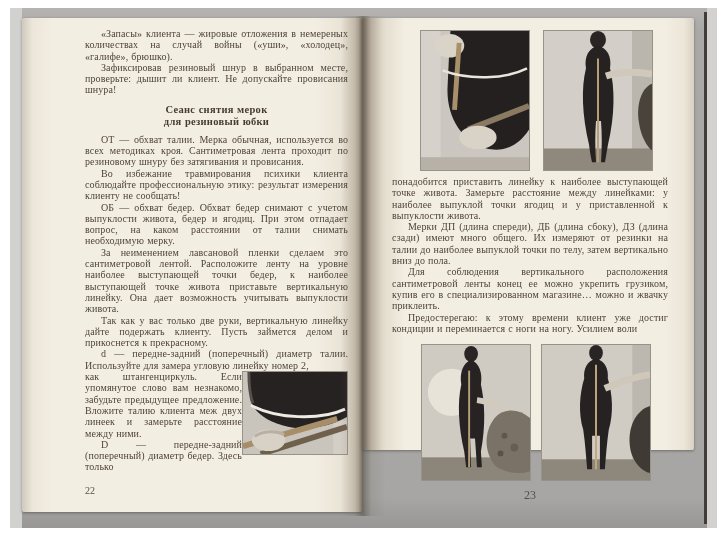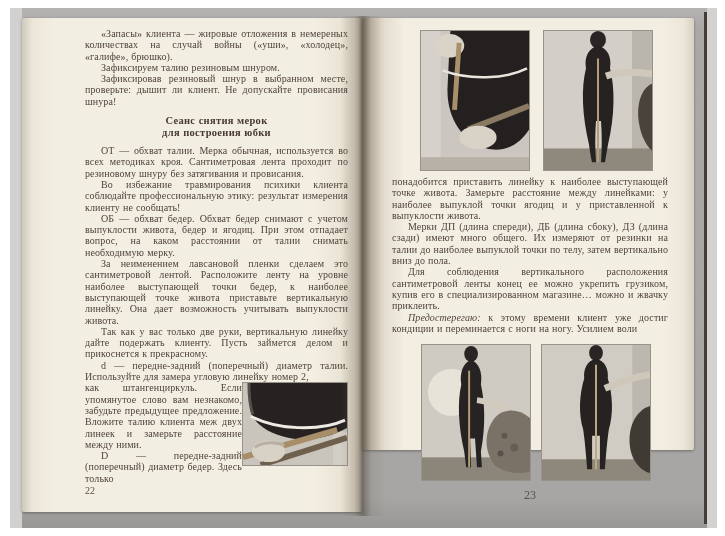--- a/index.html
+++ b/index.html
@@ -24,21 +24,21 @@
   .txt p{margin:0;}
   .ind{text-indent:16px;}
   .lp-text{position:absolute;left:63px;top:10px;width:263px;}
   .lp-pageno{position:absolute;left:63px;top:467px;width:263px;text-align:left;
              color:#5a4d44;font-size:10px;}
   .rp-text{position:absolute;left:30px;top:158px;width:276px;}
   .rp-pageno{position:absolute;left:30px;top:470px;width:276px;text-align:center;
              color:#5a4d44;font-size:12px;}
   .heading{font-weight:bold;text-align:center;color:#463a32;font-size:10.5px;
            line-height:12px;letter-spacing:.3px;margin:8px 0 6px 0;text-indent:0;}
-  .ital{font-style:italic;margin-top:17px;}
+  .ital{margin-top:17px;}
 
   figure.photo{margin:0;padding:0;background:#c8c3bc;border:1px solid #97928a;
                box-sizing:border-box;overflow:hidden;}
   figure.photo svg{display:block;width:100%;height:100%;}
   .float-photo{float:right;width:106px;height:84px;margin:2px 0 4px 7px;}
   .rp-photos-top{position:absolute;left:58px;top:12px;display:flex;gap:13px;}
   .rp-photos-top figure{width:110px;height:141px;}
   .rp-photos-bottom{position:absolute;left:59px;top:326px;display:flex;gap:10px;}
   .rp-photos-bottom figure{width:110px;height:137px;}
 </style>
@@ -47,25 +47,24 @@
 
 <div class="stage">
   <div class="scan">
     <div class="left-strip"></div>
     <div class="right-strip"></div>
     <div class="edge-line"></div>
 
     <div class="page page-left">
       <div class="lp-text txt">
         <p class="ind">«Запасы» клиента — жировые отложения в немереных количествах на случай войны («уши», «холодец», «галифе», брюшко).</p>
-        <p class="ind">Зафиксируем талию резиновым шнуром.</p>
         <p class="ind">Зафиксировав резиновый шнур в выбранном месте, проверьте: дышит ли клиент. Не допускайте провисания шнура!</p>
         <div class="heading">
           <div>Сеанс снятия мерок</div>
-          <div>для построения юбки</div>
+          <div>для резиновый юбки</div>
         </div>
         <p class="ind">ОТ — обхват талии. Мерка обычная, используется во всех методиках кроя. Сантиметровая лента проходит по резиновому шнуру без затягивания и провисания.</p>
         <p class="ind">Во избежание травмирования психики клиента соблюдайте профессиональную этику: результат измерения клиенту не сообщать!</p>
         <p class="ind">ОБ — обхват бедер. Обхват бедер снимают с учетом выпуклости живота, бедер и ягодиц. При этом отпадает вопрос, на каком расстоянии от талии снимать необходимую мерку.</p>
         <p class="ind">За неименением лавсановой пленки сделаем это сантиметровой лентой. Расположите ленту на уровне наиболее выступающей точки бедер, к наиболее выступающей точке живота приставьте вертикальную линейку. Она дает возможность учитывать выпуклости живота.</p>
         <p class="ind">Так как у вас только две руки, вертикальную линейку дайте подержать клиенту. Пусть займется делом и прикоснется к прекрасному.</p>
         <p class="ind">d — передне-задний (поперечный) диаметр талии. Используйте для замера угловую линейку номер 2,</p>
         <div>
           <figure class="photo float-photo" aria-label="waist-diameter-measurement-photo">
             <svg viewBox="0 0 106 84" preserveAspectRatio="none">

